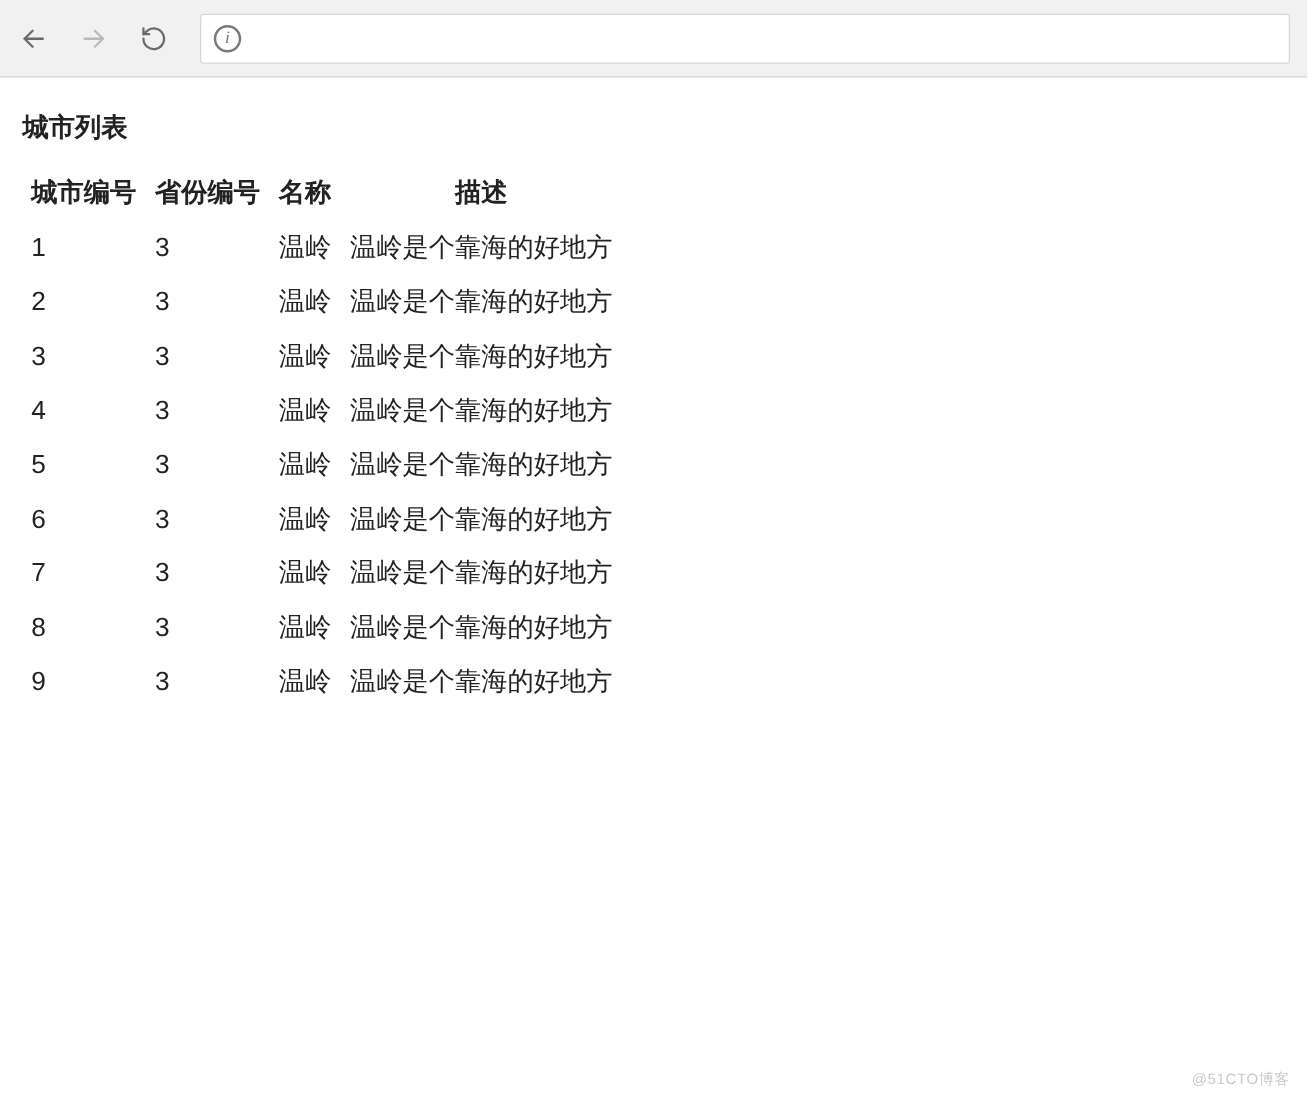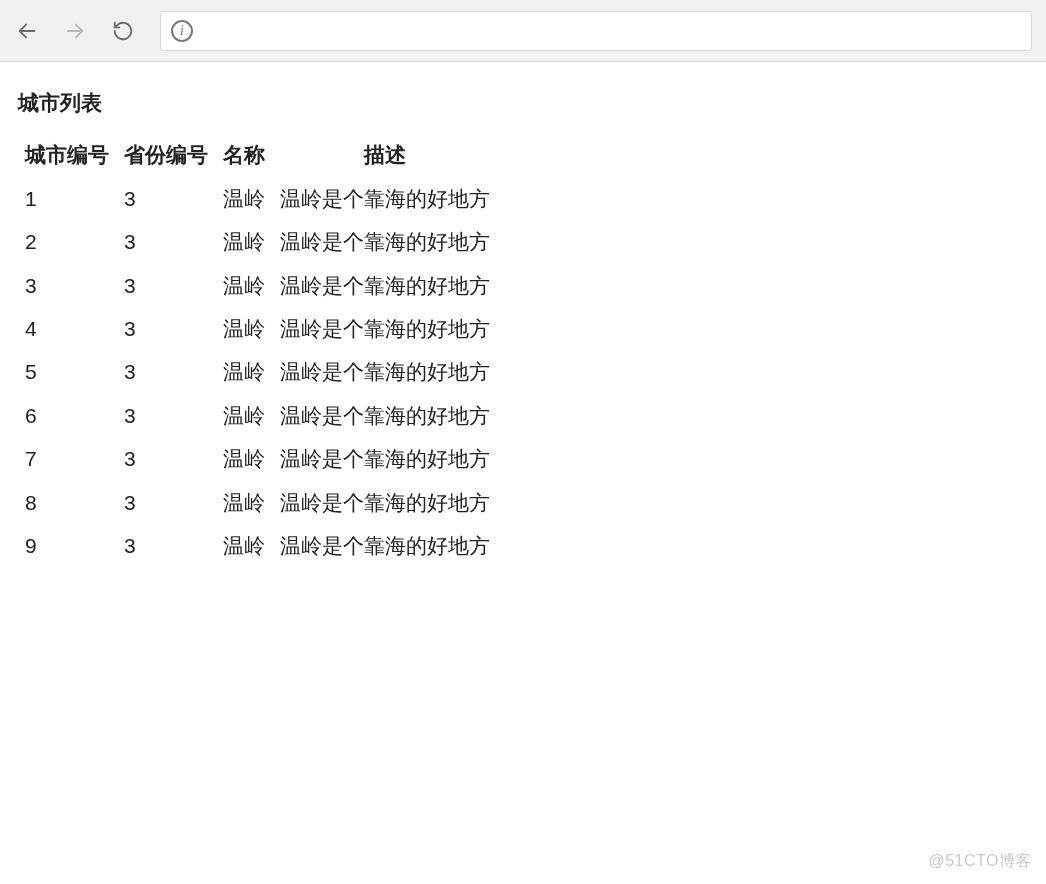--- a/index.html
+++ b/index.html
@@ -92,21 +92,21 @@
   table.city-table td {
     text-align: left;
     padding-right: 8px;
     white-space: nowrap;
     font-variant-numeric: tabular-nums;
   }
   .watermark {
     position: absolute;
     right: 14px;
     bottom: 12px;
-    font-size: 16px;
+    font-size: 12px;
     color: #c9c9c9;
     letter-spacing: 0.5px;
   }
 </style>
 </head>
 <body>
 
 <div class="browser-toolbar">
   <div class="nav-buttons">
     <div class="nav-btn">

